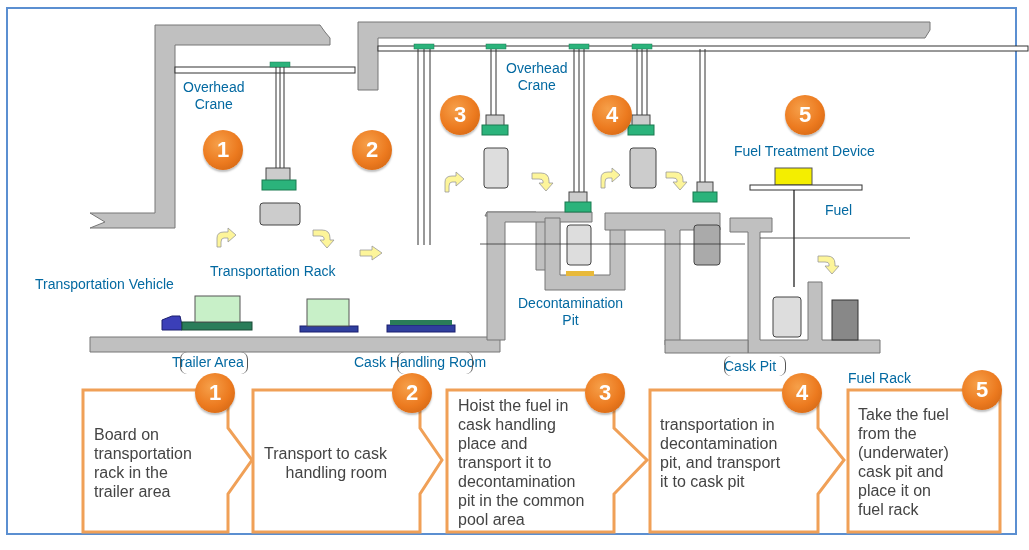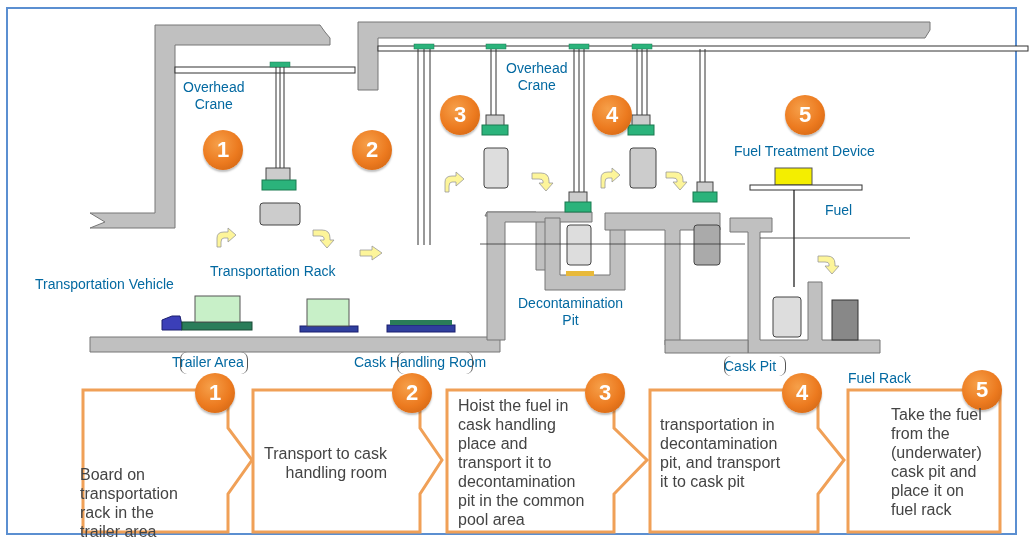--- a/index.html
+++ b/index.html
@@ -157,21 +157,21 @@
 <div class="bracket" style="left:724px;top:356px;width:60px;height:20px;"></div>
 <div class="lbl" style="left:848px;top:370px;">Fuel Rack</div>
 
 <div class="badge" style="left:203px;top:130px;">1</div>
 <div class="badge" style="left:352px;top:130px;">2</div>
 <div class="badge" style="left:440px;top:95px;">3</div>
 <div class="badge" style="left:592px;top:95px;">4</div>
 <div class="badge" style="left:785px;top:95px;">5</div>
 
 <div class="badge" style="left:195px;top:373px;">1</div>
-<div class="step-text" style="left:80px;top:425px;margin-top:40px;">
+<div class="step-text" style="left:94px;top:425px;">
   <div>Board on</div>
   <div>transportation</div>
   <div>rack in the</div>
   <div>trailer area</div>
 </div>
 
 <div class="badge" style="left:392px;top:373px;">2</div>
 <div class="step-text" style="left:264px;top:444px;text-align:right;">
   <div>Transport to cask</div>
   <div>handling room</div>
@@ -190,20 +190,20 @@
 
 <div class="badge" style="left:782px;top:373px;">4</div>
 <div class="step-text" style="left:660px;top:415px;">
   <div>transportation in</div>
   <div>decontamination</div>
   <div>pit, and transport</div>
   <div>it to cask pit</div>
 </div>
 
 <div class="badge" style="left:962px;top:370px;">5</div>
-<div class="step-text" style="left:858px;top:405px;margin-left:33px;">
+<div class="step-text" style="left:858px;top:405px;">
   <div>Take the fuel</div>
   <div>from the</div>
   <div>(underwater)</div>
   <div>cask pit and</div>
   <div>place it on</div>
   <div>fuel rack</div>
 </div>
 
 </body></html>

